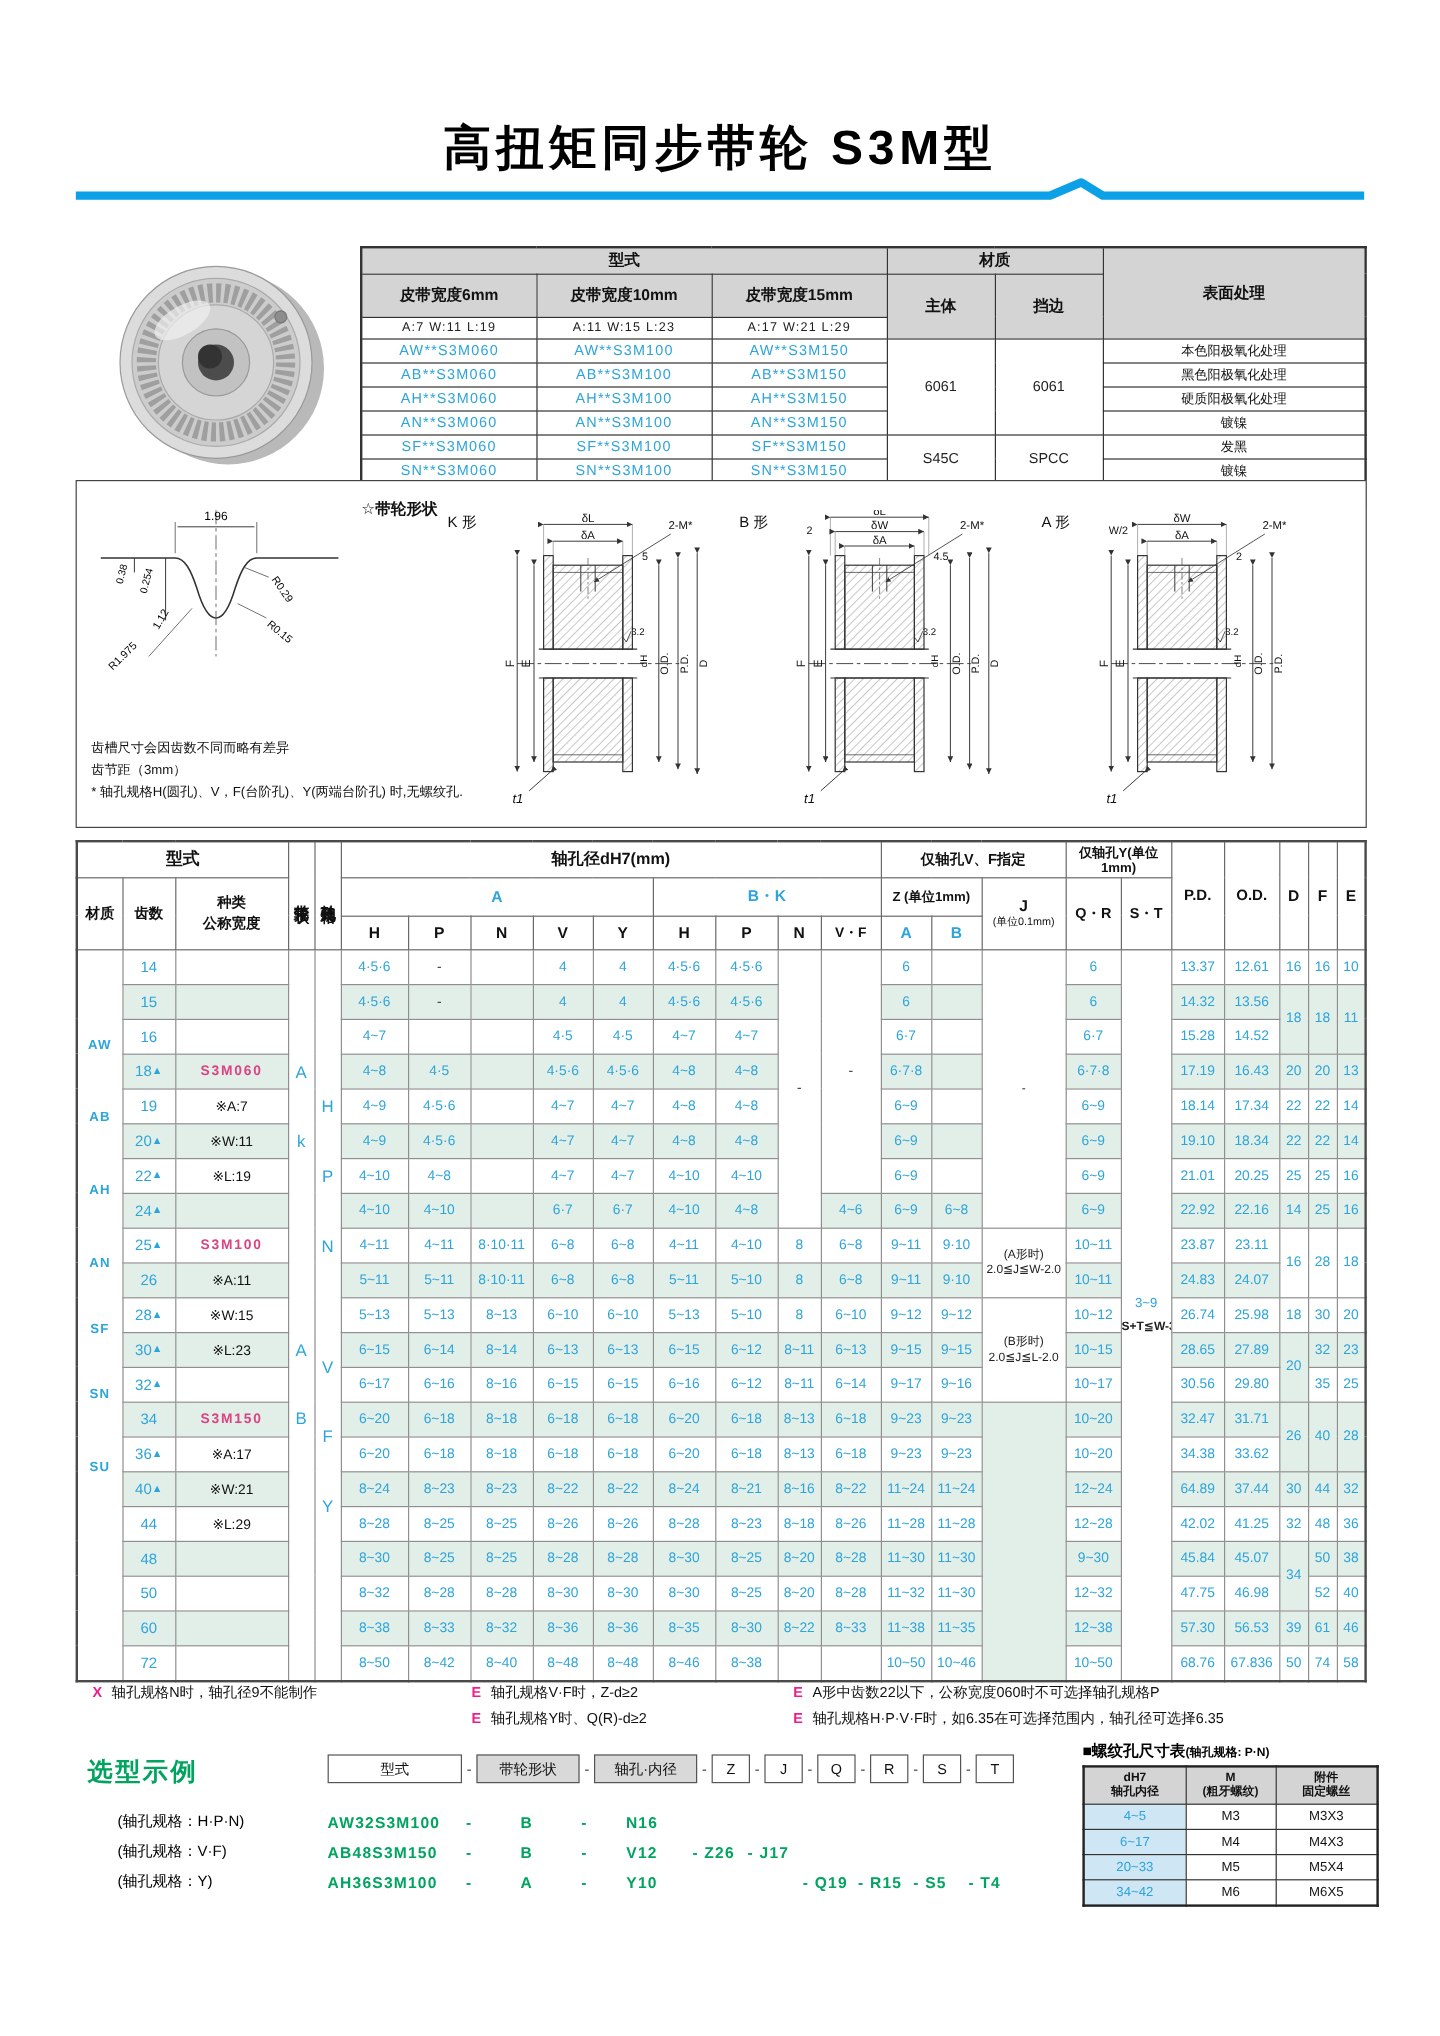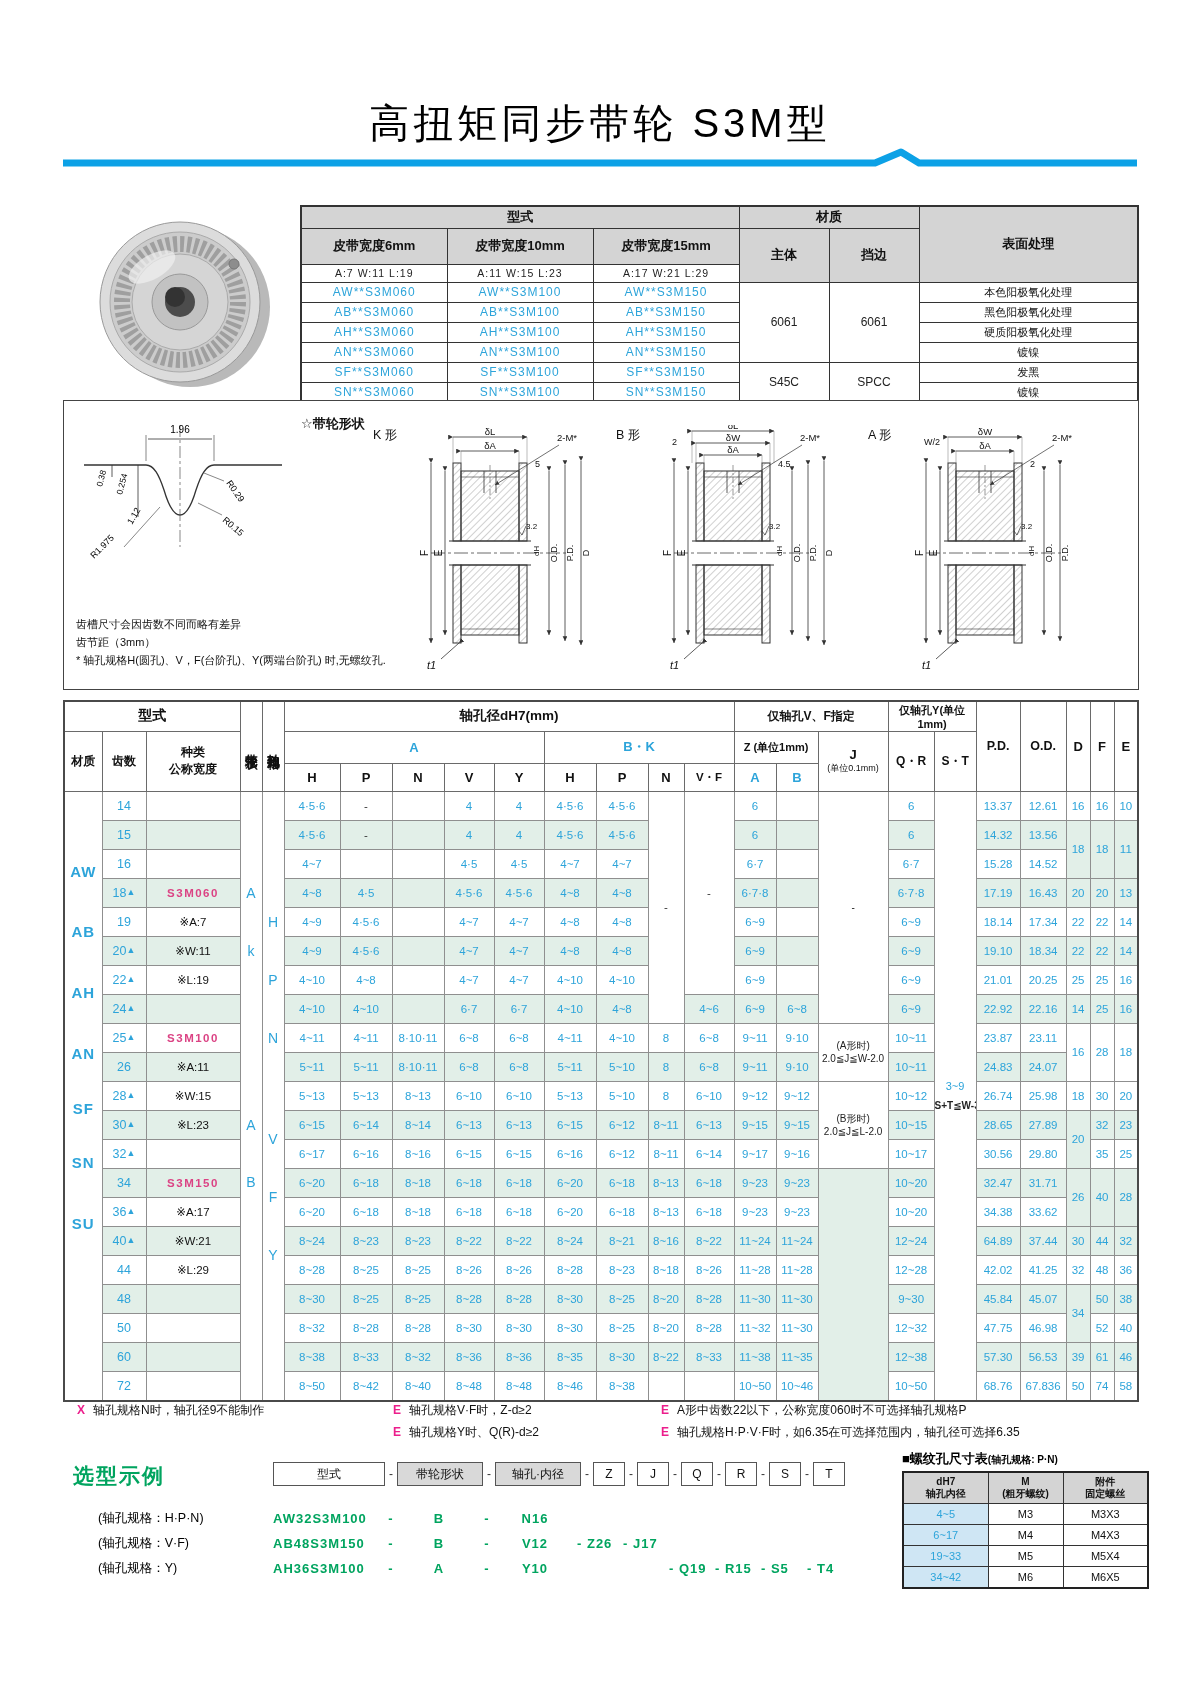--- a/index.html
+++ b/index.html
@@ -1,21 +1,21 @@
 <!DOCTYPE html>
 <html><head>
 <meta charset="utf-8">
 <style>
   html,body{margin:0;padding:0;background:#fff;}
   .page{position:relative;width:1200px;height:1697px;background:#fff;overflow:hidden;
         font-family:"Liberation Sans","DejaVu Sans",sans-serif;color:#111;}
   .abs{position:absolute;}
   
   .title{position:absolute;top:96px;left:0;width:100%;text-align:center;
-         font-size:40px;font-weight:normal;letter-spacing:4px;color:#000;}
+         font-size:40px;font-weight:bold;letter-spacing:4px;color:#000;}
   
   table{border-collapse:collapse;table-layout:fixed;}
   .toptab{position:absolute;top:205px;left:300px;width:837px;border:2px solid #333;}
   .toptab th,.toptab td{border:1px solid #333;padding:0;text-align:center;overflow:hidden;white-space:nowrap;}
   .toptab th{background:#d4d4d4;font-size:13px;font-weight:600;}
   .toptab .awl{background:#fff;font-size:10.5px;font-weight:400;letter-spacing:1px;color:#222;}
   .toptab td{font-size:12px;height:19px;background:#fff;}
   .toptab td.model{color:#2da4da;letter-spacing:1px;}
   .toptab td.matcell{font-size:12px;color:#222;}
   .toptab td.surf{font-size:11px;color:#111;}
@@ -40,21 +40,21 @@
   .maintab td.teeth .tri{font-size:9px;vertical-align:2px;}
   .maintab td.kind{color:#111;font-size:11.5px;}
   .maintab td.kind.pink{color:#db4384;letter-spacing:1.5px;font-weight:600;}
   .maintab td.dashc{color:#333;}
   .maintab td.jcell{color:#222;font-size:10px;line-height:13px;}
   .maintab td.stcell{font-size:11px;}
   .maintab td.stcell .l1{color:#2da4da;margin-bottom:8px;}
   .maintab td.stcell .l2{color:#222;font-size:10px;font-weight:600;}
   .maintab td.overlay{position:relative;}
   .maintab td.overlay span{position:absolute;left:50%;transform:translate(-50%,-50%);}
-  .maintab td.mat span{font-size:15px;font-weight:600;color:#2da4da;letter-spacing:1px;}
+  .maintab td.mat span{font-size:11px;font-weight:600;color:#2da4da;letter-spacing:1px;}
   .maintab td.shp span,.maintab td.bor span{font-size:14px;color:#2da4da;}
   
   .notes{position:absolute;top:1398px;left:63px;width:1074px;font-size:12px;color:#111;}
   .note{position:absolute;white-space:nowrap;}
   .note .mark{color:#ec1e8c;font-weight:600;margin-right:8px;}
   
   .selection{position:absolute;top:1458px;left:63px;width:810px;}
   .sel-title{position:absolute;left:10px;top:4px;font-size:21px;font-weight:bold;color:#00a45f;letter-spacing:2px;}
   .sel-boxes{position:absolute;left:210px;top:4px;display:flex;align-items:center;}
   .sel-boxes .bx{border:1px solid #555;height:22px;line-height:22px;text-align:center;font-size:12px;background:#fff;}
@@ -1007,21 +1007,21 @@
             <td class="c1">4~5</td>
             <td>M3</td>
             <td>M3X3</td>
           </tr>
           <tr>
             <td class="c1">6~17</td>
             <td>M4</td>
             <td>M4X3</td>
           </tr>
           <tr>
-            <td class="c1">19~33</td>
+            <td class="c1">20~33</td>
             <td>M5</td>
             <td>M5X4</td>
           </tr>
           <tr>
             <td class="c1">34~42</td>
             <td>M6</td>
             <td>M6X5</td>
           </tr>
         </tbody>
     </table>

